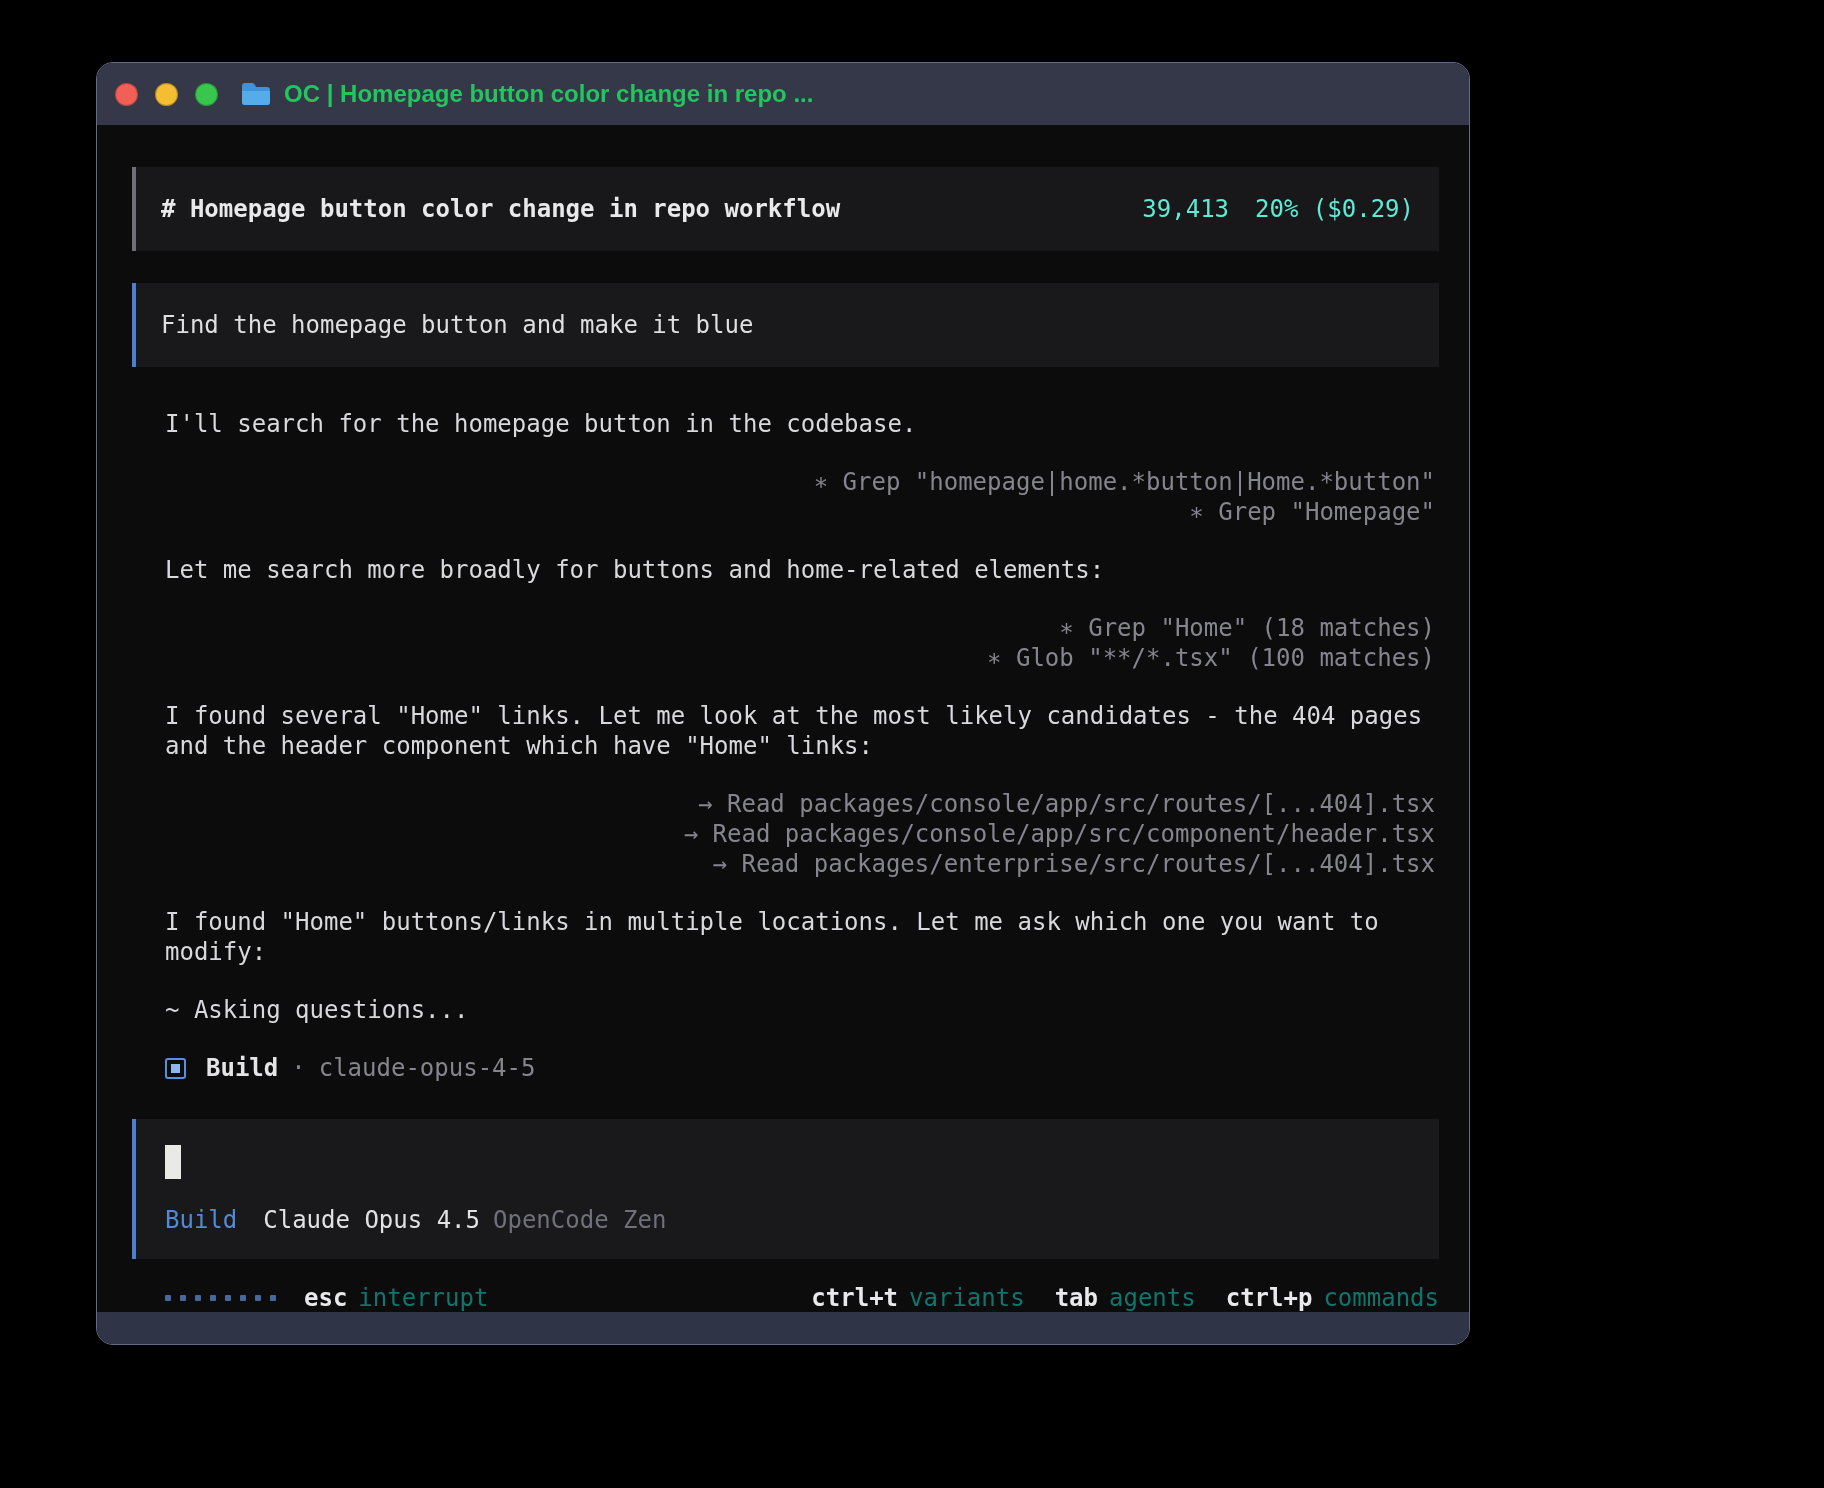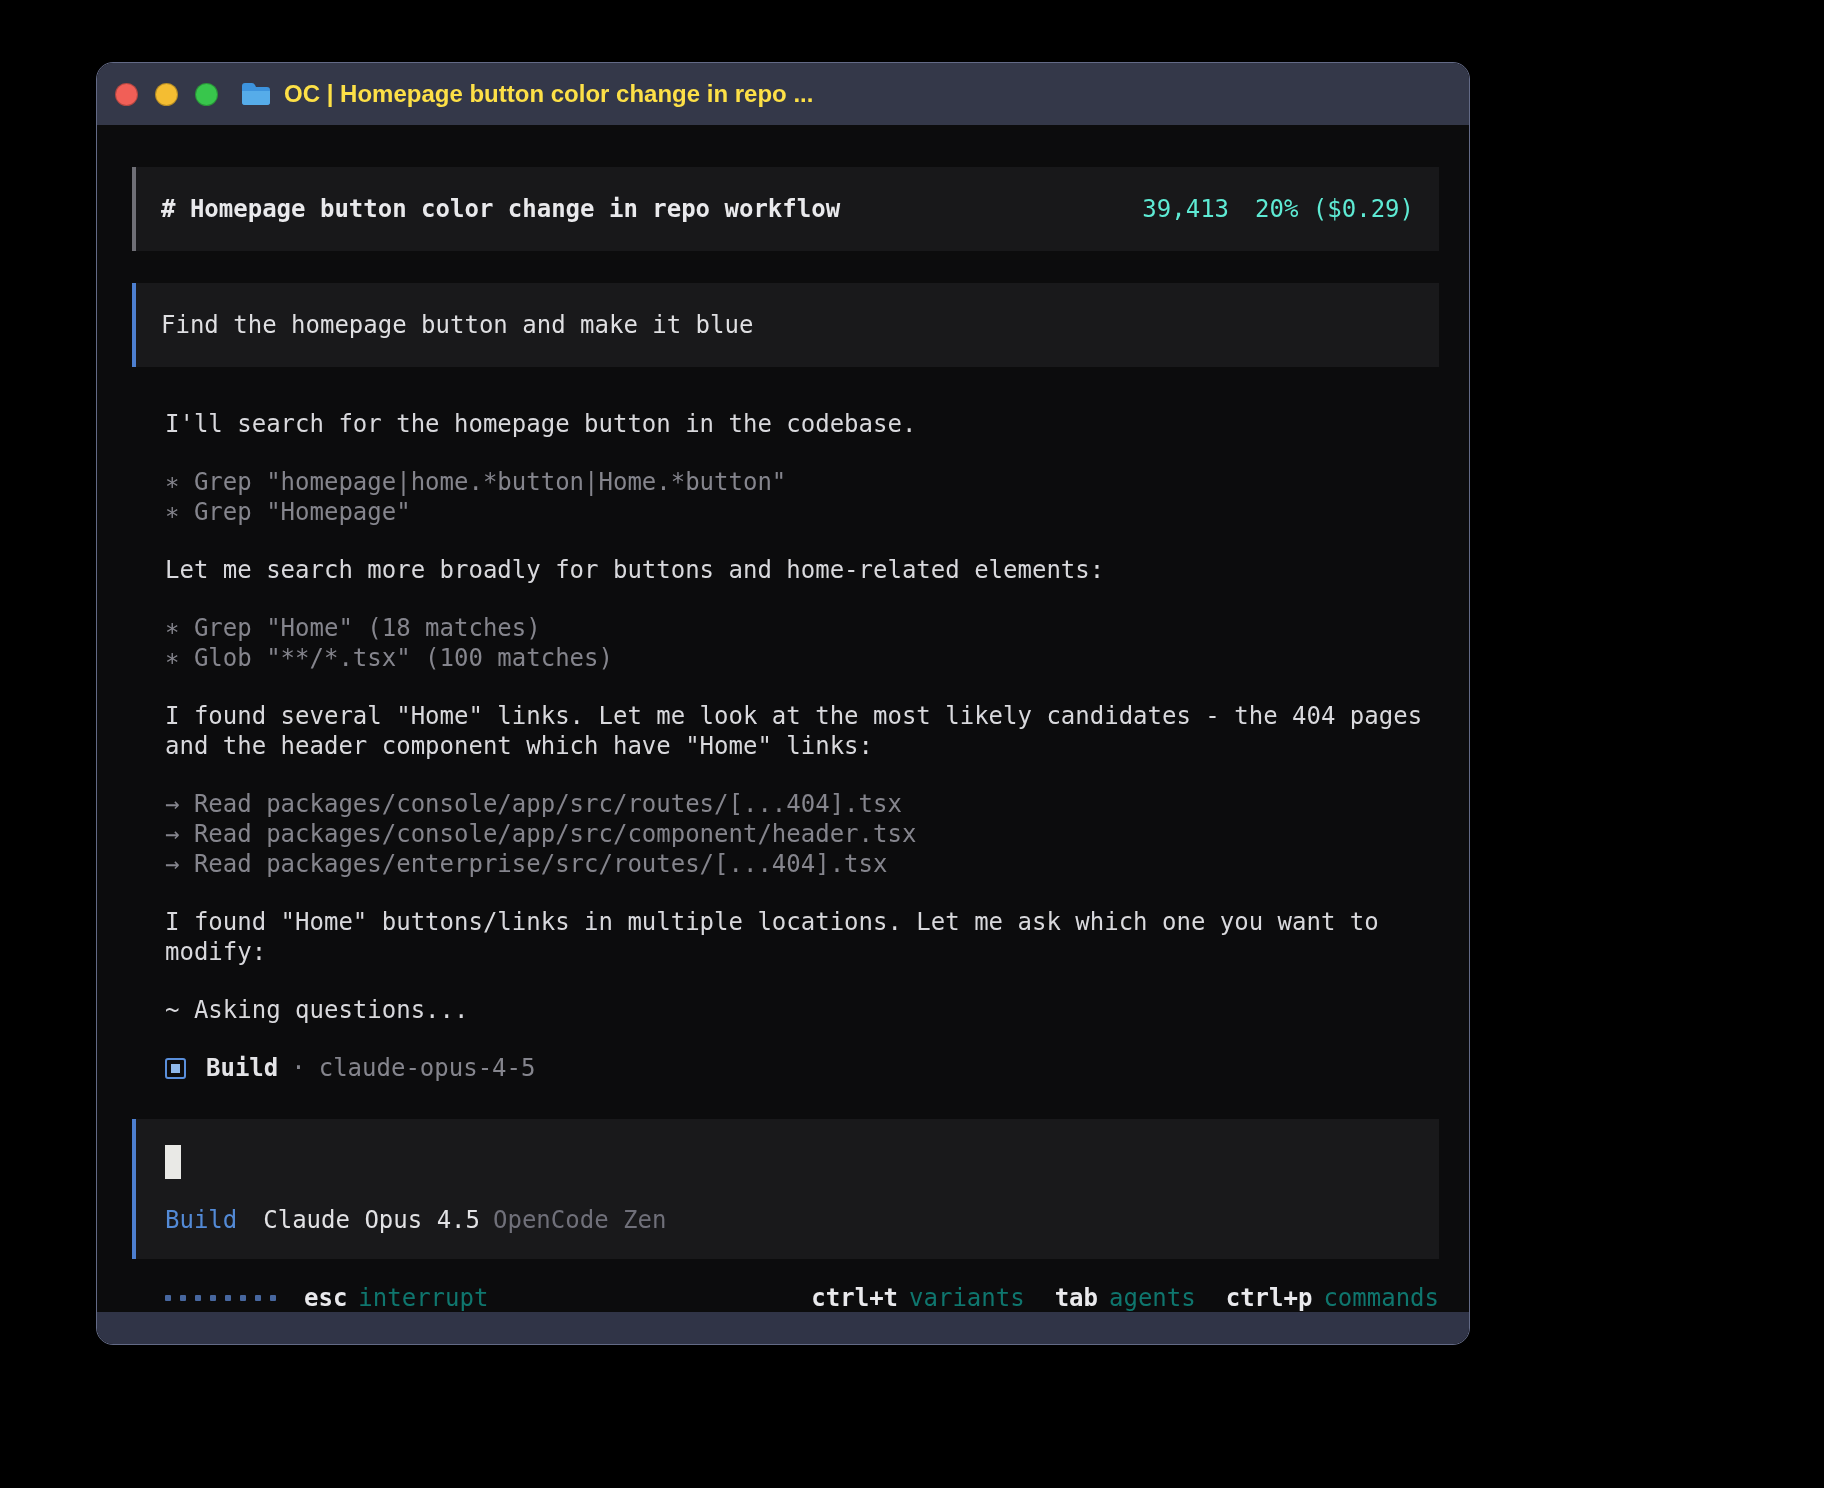--- a/index.html
+++ b/index.html
@@ -25,21 +25,21 @@
   }
   .lights { display: flex; gap: 17px; align-items: center; }
   .light { width: 23px; height: 23px; border-radius: 50%; border: 1px solid rgba(0,0,0,0.25); }
   .light.red    { background: #f15f57; }
   .light.yellow { background: #f4bd32; }
   .light.green  { background: #38c64c; }
   .folder { margin-left: 23px; width: 30px; height: 26px; flex: 0 0 auto; }
   .title-text {
     margin-left: 13px;
     font-family: "Liberation Sans", sans-serif;
-    font-weight: bold; font-size: 24px; color: #fde047;
+    font-weight: bold; font-size: 24px; color: #22c55e;
     white-space: nowrap;
   }
 
   
   .term {
     flex: 1 1 auto; background: #0c0c0d;
     padding: 26px 30px 0 35px;
     display: flex; flex-direction: column;
     font-size: 24px; color: #dcdcdf;
     overflow: hidden;
@@ -61,21 +61,21 @@
     background: #19191b;
     border-left: 4px solid #4d7fd0;
     padding: 27px 25px;
     line-height: 30px; color: #dfdfe2;
   }
 
   .transcript { margin-top: 42px; padding-left: 33px; padding-right: 4px; }
   .line { line-height: 30px; white-space: pre-wrap; }
   .line.gap { margin-top: 28px; }
   .line.white { color: #d9d9dd; }
-  .line.gray  { color: #85858d; }
+  .line.gray  { color: #85858d; text-align: right; }
 
   .badge-row {
     margin-top: 28px; padding-left: 33px;
     display: flex; align-items: center; line-height: 30px;
   }
   .badge-icon {
     width: 21px; height: 21px; flex: 0 0 auto;
     border: 2px solid #5a8fdb; border-radius: 3px;
     display: flex; align-items: center; justify-content: center;
     margin-right: 20px;

